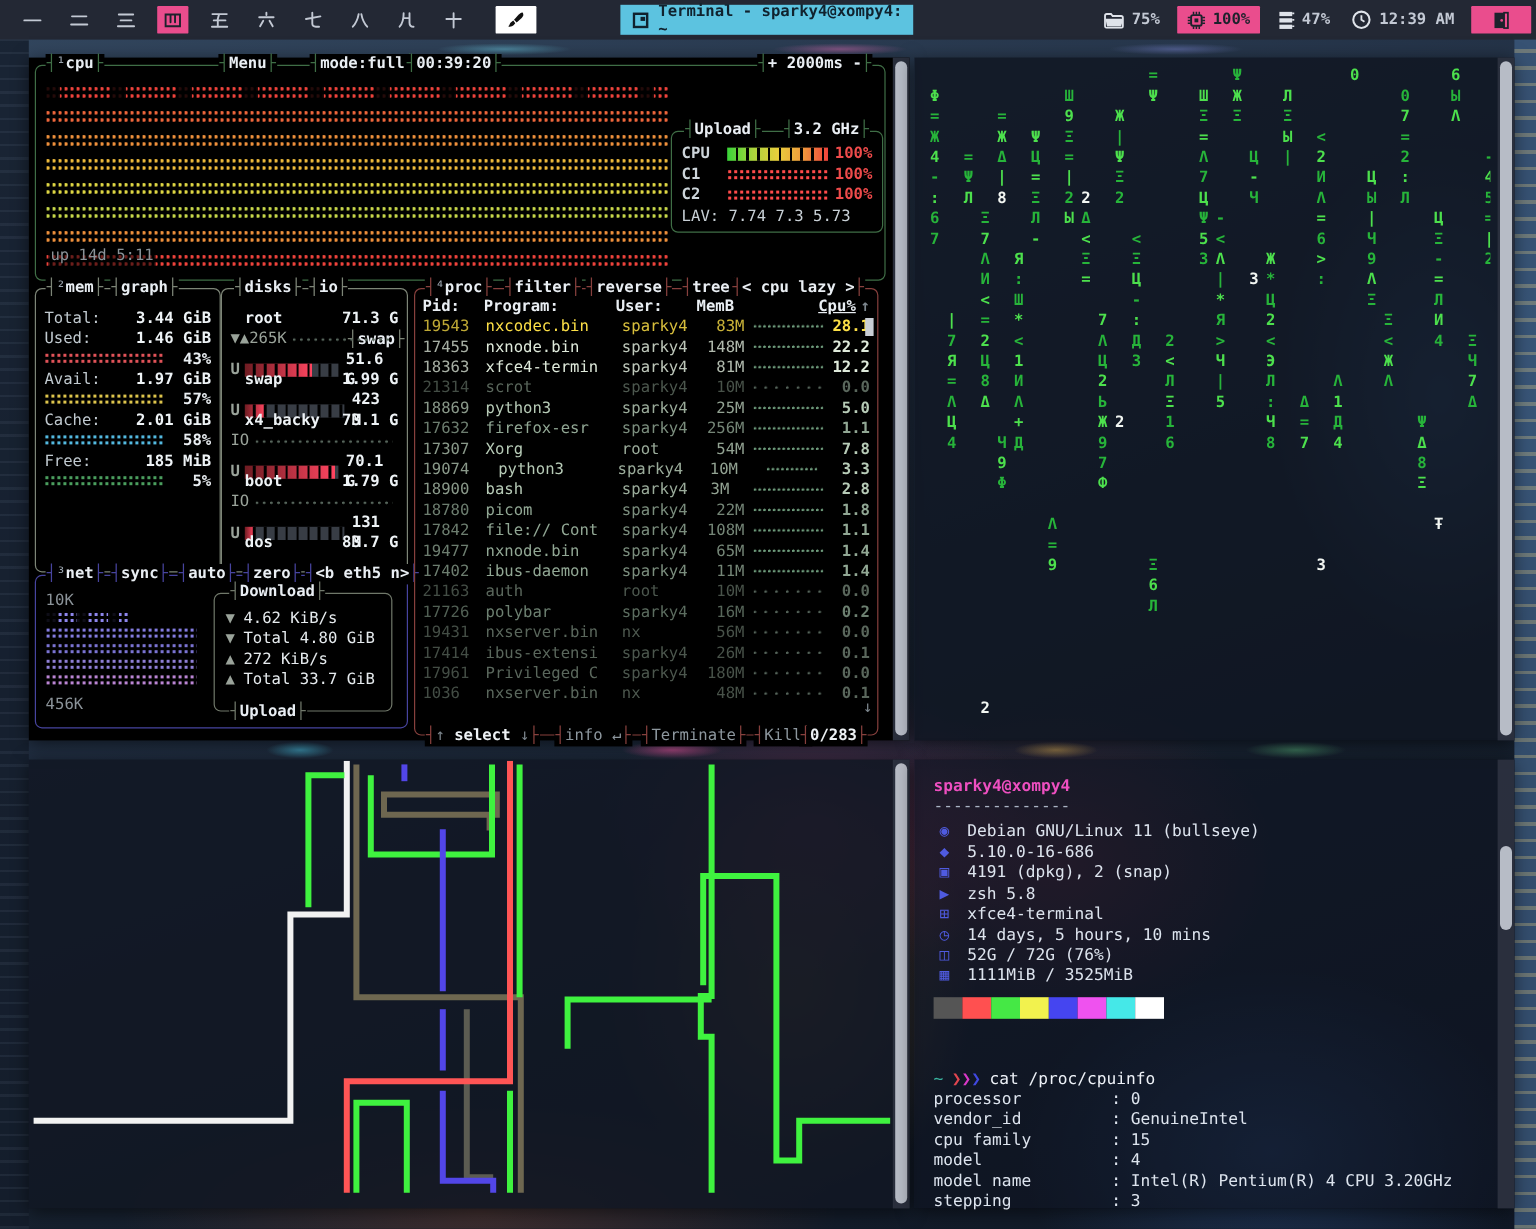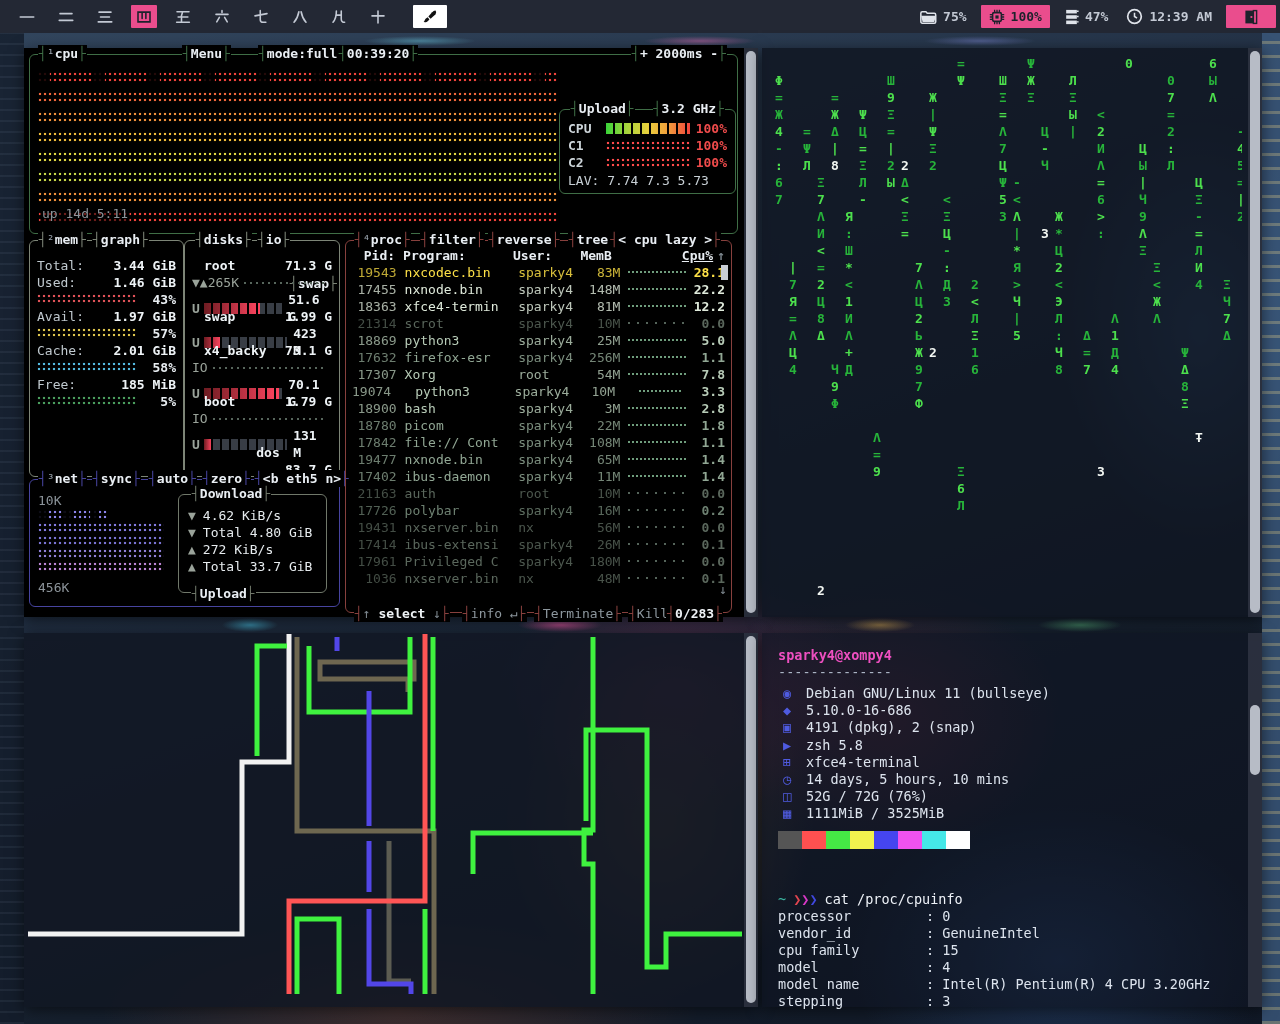--- a/index.html
+++ b/index.html
@@ -73,21 +73,21 @@
   .mrow{position:absolute;left:7px;right:7px;display:flex;justify-content:space-between;color:#c0c9cf;}
   .mrow b{color:#eef3f6;}
   .mpct{position:absolute;right:7px;color:#e8edf1;font-weight:700;}
   .mmeter{position:absolute;left:7px;height:10px;}
   .drow{position:absolute;left:7px;right:7px;display:flex;align-items:center;color:#aab4ba;}
   .drow .dname{font-weight:700;color:#eef3f6;}
   .drow .dsize{margin-left:auto;font-weight:700;color:#eef3f6;}
   .drow .fill{flex:1;margin:0 5px;height:8px;background-image:radial-gradient(circle at 1px 4px,#57665c 1px,transparent 1.3px);background-size:6px 8px;}
   .drow .dmeter{height:11px;width:84px;margin:0 6px 0 4px;}
   .prow{position:absolute;left:6px;right:6px;display:flex;align-items:center;}
-  .p-pid{width:48px;text-align:right;}
+  .p-pid{width:48px;text-align:left;}
   .p-prog{width:118px;margin-left:8px;}
   .p-user{width:66px;margin-left:4px;}
   .p-mem{width:44px;text-align:right;}
   .p-dots{width:62px;height:9px;margin-left:8px;}
   .p-dots.dense{background-image:radial-gradient(circle at 1px 4px,#6f9d7d 1px,transparent 1.3px);background-size:4px 9px;}
   .p-dots.sparse{background-image:radial-gradient(circle at 1px 4px,#55645a 1px,transparent 1.3px);background-size:9px 9px;}
   .p-cpu{width:42px;text-align:right;font-weight:700;}
   #proc-colhead{position:absolute;left:6px;right:6px;top:6px;display:flex;color:#e9eef3;font-weight:700;}
   #proc-scrollthumb{position:absolute;right:3px;top:24px;width:7px;height:15px;background:#c9ced5;}
   .arrowdim{color:#7c868d;}
@@ -170,20 +170,27 @@
           <path d="M12 4V20M4 10.5H20" fill="none" stroke="currentColor" stroke-width="2.1" stroke-linecap="round"></path>
         </svg>
       </div>
     </div>
   <div id="launcher">
     <svg width="18" height="18" viewBox="0 0 24 24">
       <path d="M19.5 3.5c-1.2-.6-3.2.8-4.7 2.3l-5 5.5 3 3 5.5-5c1.5-1.5 2.7-3.6 1.2-5.8z" fill="#111"></path>
       <path d="M9 12.2 6.5 14c-1.4 1-1.6 3.3-3 4.7 2 .6 4.6-.1 5.8-1.4l1.9-2z" fill="#111"></path>
     </svg>
   </div>
+  <div id="term-tab">
+    <svg width="14" height="14" viewBox="0 0 16 16">
+      <rect x="1.5" y="1.5" width="13" height="13" fill="none" stroke="#10222e" stroke-width="2.4"></rect>
+      <rect x="8" y="4.5" width="4.5" height="4" fill="#10222e"></rect>
+    </svg>
+    <span>Terminal - sparky4@xompy4: ~</span>
+  </div>
   <div id="status">
     <div class="mod">
       <svg width="17" height="14" viewBox="0 0 20 16">
         <path d="M1 3.5c0-1 .7-1.8 1.7-1.8h4.2l1.6 2h8.3c1 0 1.7.8 1.7 1.8v8c0 1-.7 1.8-1.7 1.8H2.7c-1 0-1.7-.8-1.7-1.8z" fill="none" stroke="#dfe3ea" stroke-width="1.8"></path>
         <path d="M1.4 6.5h17.4l-2 7.5H3z" fill="#dfe3ea"></path>
       </svg>
       <span>75%</span>
     </div>
     <div class="mod badge">
       <svg width="16" height="16" viewBox="0 0 20 20">
@@ -346,21 +353,21 @@
         </div>
         <div class="drow" style="top: 169px;">
           <div style="color: rgb(154, 163, 154);">IO</div>
           <div class="fill"></div>
         </div>
         <div class="drow" style="top: 186px;">
           <div style="color: rgb(154, 163, 154); font-weight: 700;">U</div>
           <div class="dmeter" style="background: repeating-linear-gradient(90deg, transparent 0px, transparent 7px, rgb(0, 0, 0) 7px, rgb(0, 0, 0) 9px), linear-gradient(90deg, rgb(110, 28, 34) 0px, rgb(255, 69, 96) 9%, rgb(56, 61, 69) 9%);"></div>
           <div class="dsize">131 M</div>
         </div>
-        <div class="drow" style="top: 203px; flex-direction: column;">
+        <div class="drow" style="top: 203px;">
           <div class="dname" style="padding-left: 12px;">dos</div>
           <div class="dsize">83.7 G</div>
         </div>
       </div>
   </div>
 
   <div class="bx" style="--bc:#47449f;left:5px;top:431px;width:311px;height:128px;">
     <span class="btit" style="left:8px;"><i>┤</i><b><span class="dim">³</span><span>net</span></b><i>├</i></span>
     <span class="btit" style="left:62px;"><i>┤</i><span>sync</span><i>├</i></span>
     <span class="btit" style="left:118px;"><i>┤</i><span>auto</span><i>├</i></span>
@@ -476,21 +483,21 @@
           <div class="p-prog">python3</div>
           <div class="p-user" style="opacity: 0.85;">sparky4</div>
           <div class="p-mem" style="opacity: 0.8;">10M</div>
           <div class="p-dots dense"></div>
           <div class="p-cpu">3.3</div>
         </div>
         <div class="prow" style="top: 159px; color: rgb(183, 203, 183);">
           <div class="p-pid" style="opacity: 0.75;">18900</div>
           <div class="p-prog">bash</div>
           <div class="p-user" style="opacity: 0.85;">sparky4</div>
-          <div class="p-mem" style="opacity: 0.8;">3M</div>
+          <div class="p-mem" style="opacity: 0.8; text-align: center;">3M</div>
           <div class="p-dots dense"></div>
           <div class="p-cpu">2.8</div>
         </div>
         <div class="prow" style="top: 176px; color: rgb(145, 167, 148);">
           <div class="p-pid" style="opacity: 0.75;">18780</div>
           <div class="p-prog">picom</div>
           <div class="p-user" style="opacity: 0.85;">sparky4</div>
           <div class="p-mem" style="opacity: 0.8;">22M</div>
           <div class="p-dots dense"></div>
           <div class="p-cpu">1.8</div>

